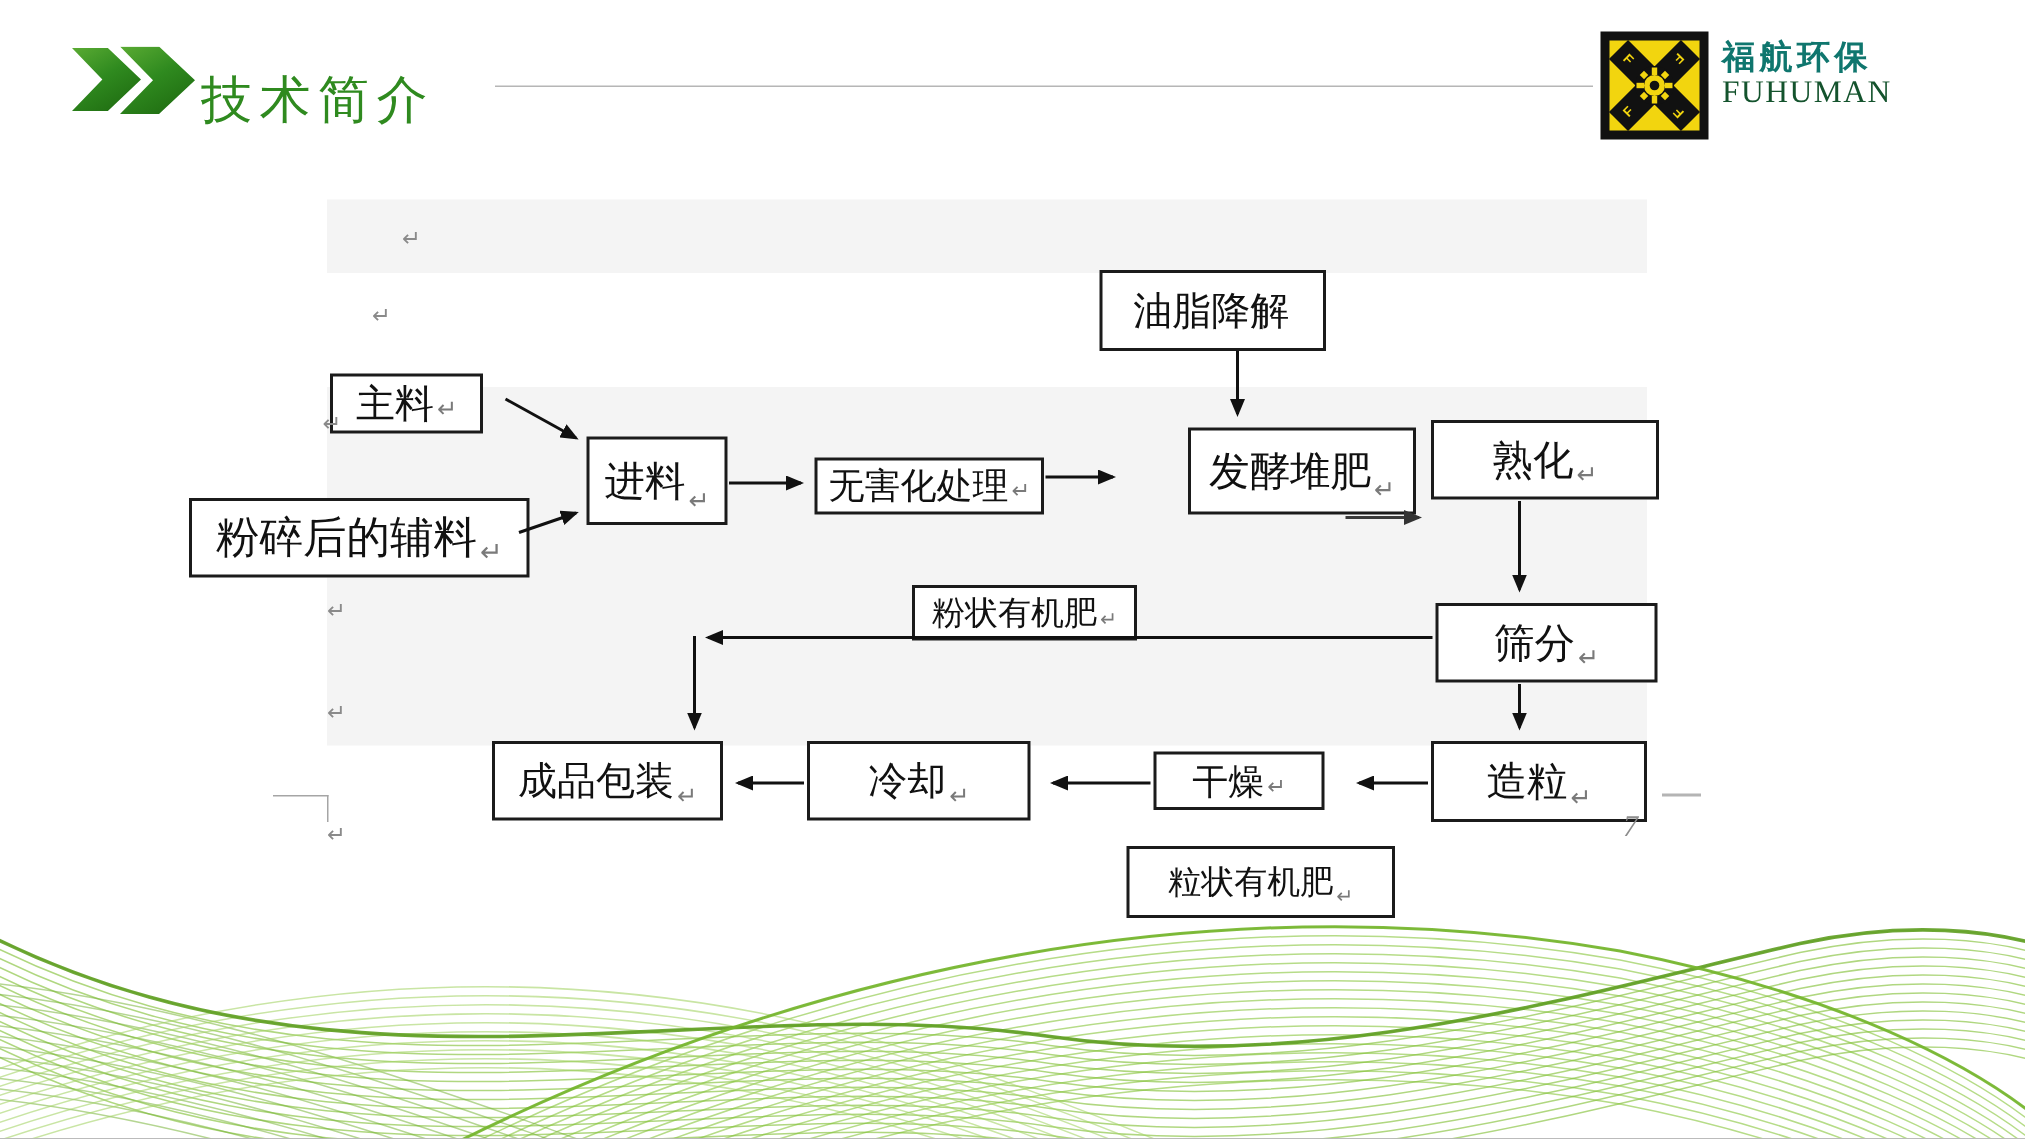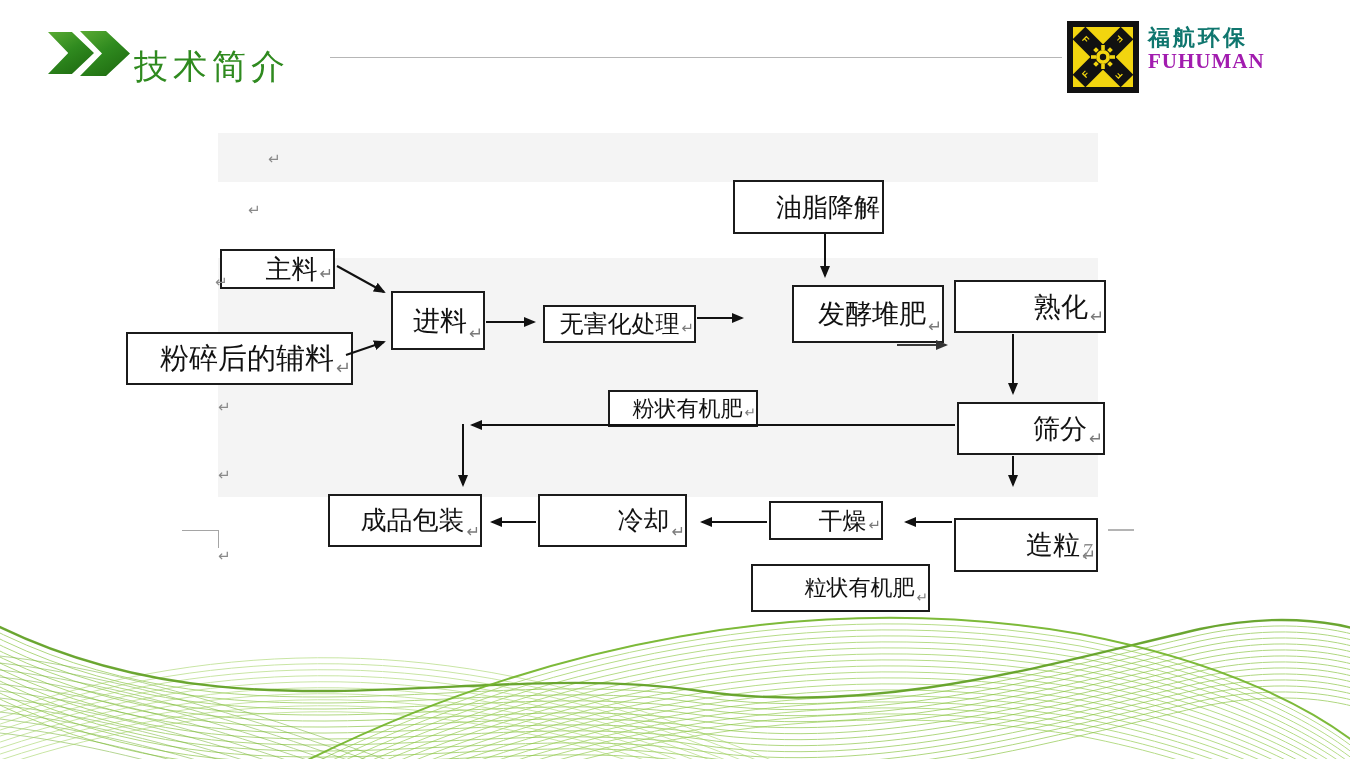--- a/index.html
+++ b/index.html
@@ -10,32 +10,32 @@
         clip-path:polygon(0% 0%,52% 0%,100% 50%,52% 100%,0% 100%,44% 50%);}
   .chev1{left:48px;top:32px;width:46px;height:42px;}
   .chev2{left:80px;top:31px;width:50px;height:45px;}
   .section-title{position:absolute;left:134px;top:44px;font-family:"Liberation Serif",serif;
         font-size:34px;color:#2f8a1f;letter-spacing:5px;white-space:nowrap;}
   .header-rule{position:absolute;left:330px;top:57px;width:732px;height:0;border-top:1px solid #b6b6b6;}
   
   .logo-wrap{position:absolute;left:1066px;top:20px;display:flex;align-items:flex-start;}
   .logo-text{margin-left:8px;padding-top:6px;}
   .logo-cn{font-size:22px;font-weight:700;color:#0f766e;letter-spacing:3px;line-height:1.1;white-space:nowrap;}
-  .logo-en{font-family:"Liberation Serif",serif;font-size:21px;font-weight:bold;color:#a21caf;
+  .logo-en{font-family:"Liberation Serif",serif;font-size:21px;font-weight:normal;color:#14532d;
            letter-spacing:1px;line-height:1.1;}
   
   .slide-title{position:absolute;left:705px;top:84px;transform:translateX(-50%);
         font-size:39px;font-weight:bold;color:#0d0d0d;letter-spacing:2px;white-space:nowrap;}
   
   .band{position:absolute;background:#f4f4f4;}
   .band1{left:218px;top:133px;width:880px;height:49px;}
   .band2{left:218px;top:258px;width:880px;height:239px;}
   
   .box{position:absolute;background:#ffffff;border:2px solid #1b1b1b;display:flex;
-       align-items:center;justify-content:flex-end;font-family:"Liberation Serif",serif;
+       align-items:center;justify-content:center;font-family:"Liberation Serif",serif;
        color:#111;white-space:nowrap;box-sizing:border-box;}
   .box .mark{color:#7a7a7a;font-size:0.62em;margin-left:2px;align-self:flex-end;padding-bottom:4px;}
   .pilcrow{position:absolute;color:#8a8a8a;font-size:15px;font-family:"DejaVu Sans",sans-serif;}
   .corner-mark{position:absolute;left:182px;top:530px;width:36px;height:17px;
        border-top:1px solid #a5a5a5;border-right:1px solid #a5a5a5;}
   .gray-dash{position:absolute;left:1108px;top:529px;width:26px;height:0;border-top:2px solid #b4b4b4;}
   .page-num{position:absolute;left:1082px;top:540px;font-family:"Liberation Serif",serif;
        font-style:italic;font-size:20px;color:#8d8d8d;}
   
   .arrows,.waves{position:absolute;pointer-events:none;}
@@ -89,21 +89,21 @@
   </div>
 
 
   <div class="band band1"></div>
   <div class="band band2"></div>
 
   <div class="box" style="left:733px;top:180px;width:151px;height:54px;font-size:26px">
     <span>油脂降解</span>
       <span class="mark"></span>
   </div>
-  <div class="box" style="left:220px;top:249px;width:115px;height:40px;font-size:26px">
+  <div class="box" style="left:220px;top:249px;width:102px;height:40px;font-size:26px">
     <span>主料</span>
       <span class="mark">↵</span>
   </div>
   <div class="box" style="left:126px;top:332px;width:227px;height:53px;font-size:29px">
     <span>粉碎后的辅料</span>
       <span class="mark">↵</span>
   </div>
   <div class="box" style="left:391px;top:291px;width:94px;height:59px;font-size:27px">
     <span>进料</span>
       <span class="mark">↵</span>
@@ -121,21 +121,21 @@
       <span class="mark">↵</span>
   </div>
   <div class="box" style="left:957px;top:402px;width:148px;height:53px;font-size:27px">
     <span>筛分</span>
       <span class="mark">↵</span>
   </div>
   <div class="box" style="left:608px;top:390px;width:150px;height:37px;font-size:22px">
     <span>粉状有机肥</span>
       <span class="mark">↵</span>
   </div>
-  <div class="box" style="left:954px;top:518px;width:144px;height:54px;font-size:27px">
+  <div class="box" style="left:954px;top:494px;width:144px;height:54px;font-size:27px">
     <span>造粒</span>
       <span class="mark">↵</span>
   </div>
   <div class="box" style="left:769px;top:501px;width:114px;height:39px;font-size:24px">
     <span>干燥</span>
       <span class="mark">↵</span>
   </div>
   <div class="box" style="left:538px;top:494px;width:149px;height:53px;font-size:26px">
     <span>冷却</span>
       <span class="mark">↵</span>

